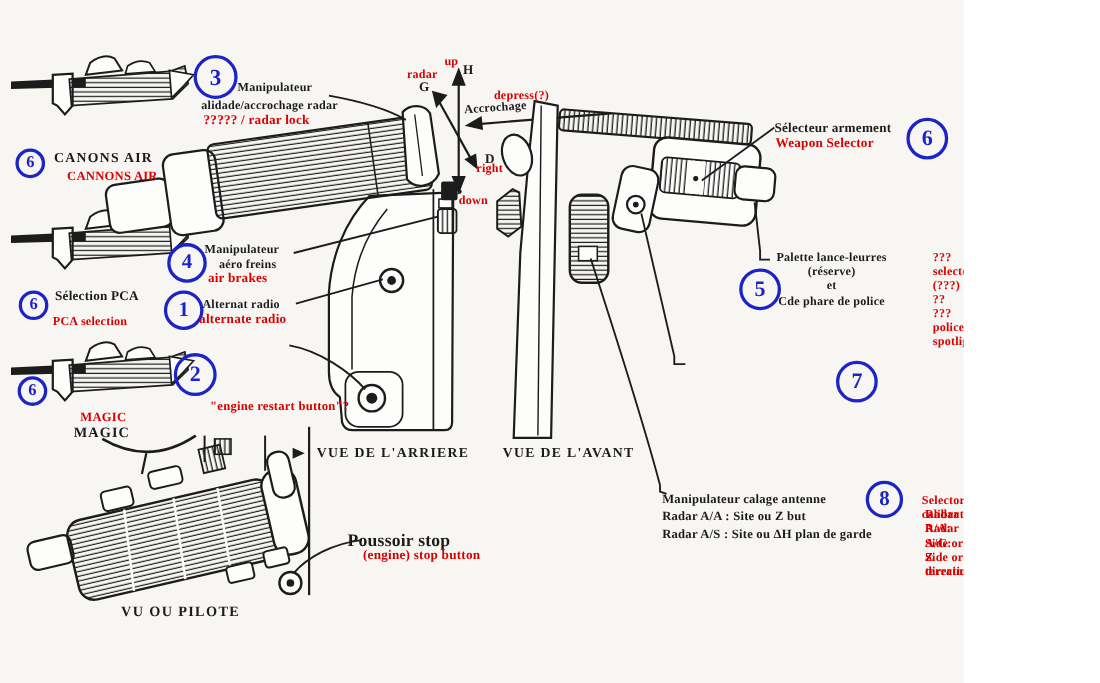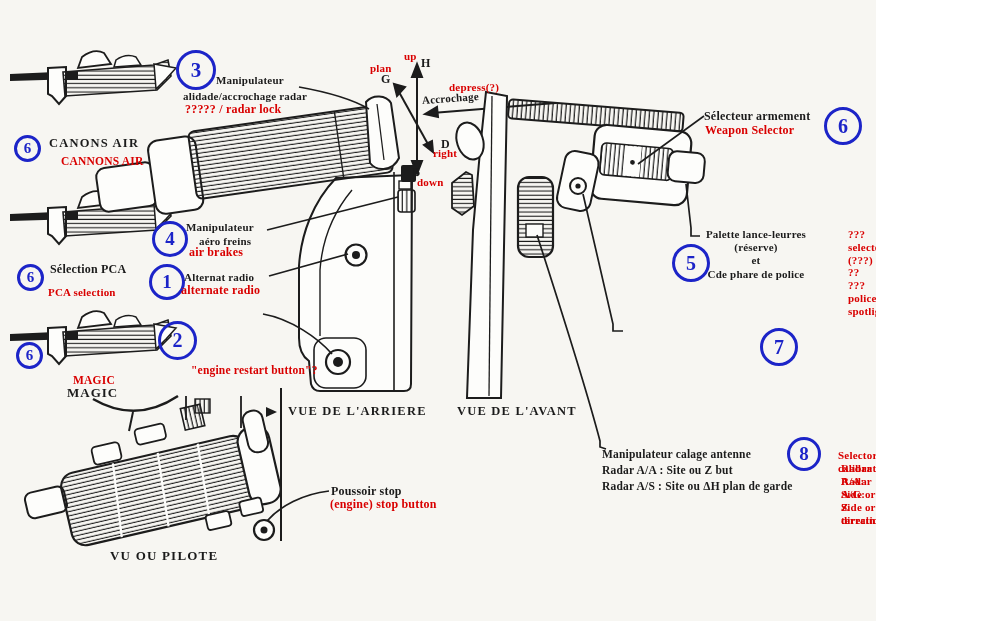--- a/index.html
+++ b/index.html
@@ -142,21 +142,21 @@
       <path d="M704,116 L638,164"></path>
       <path d="M686,184 L691,228 L691,236 L700,236"></path>
       <path d="M583,194 L613,324 L613,331 L623,331"></path>
       <path d="M537,235 C558,300 584,380 600,441 L600,447 L606,449"></path>
       <path d="M329,491 C303,494 280,506 267,521"></path>
     </g>
   </svg>
 
   <div class="lbl red" style="left:404px;top:50px">up</div>
   <div class="lbl" style="left:421px;top:57px;font-size:12px">H</div>
-  <div class="lbl red" style="left:370px;top:62px">plan</div>
+  <div class="lbl red" style="left:370px;top:62px">radar</div>
   <div class="lbl" style="left:381px;top:73px;font-size:12px">G</div>
   <div class="lbl red" style="left:449px;top:81px">depress(?)</div>
   <div class="lbl" style="left:422px;top:92px;transform:rotate(-4deg)">Accrochage</div>
   <div class="lbl" style="left:441px;top:138px;font-size:12px">D</div>
   <div class="lbl red" style="left:433px;top:147px">right</div>
   <div class="lbl" style="left:412px;top:166px;font-size:12px">B</div>
   <div class="lbl red" style="left:417px;top:176px">down</div>
 
   <div class="badge" style="left:176px;top:50px;width:40px;height:40px;font-size:21px">
       <span>3</span>
@@ -227,20 +227,20 @@
       <span>8</span>
     </div>
   <div class="lbl" style="left:602px;top:446px;font-size:11.5px;line-height:16px">Manipulateur calage antenne
 Radar A/A : Site ou Z but
 Radar A/S : Site ou ΔH plan de garde</div>
   <div class="lbl red" style="left:838px;top:449px">Selector calibration</div>
   <div class="lbl red" style="left:841px;top:462px">Radar A/A: Side or Z direction</div>
   <div class="lbl red" style="left:841px;top:475px">Radar A/G: Side or terrain</div>
   <div class="lbl red" style="left:934px;top:488px">elevation</div>
 
-  <div class="lbl" style="left:331px;top:485px;font-size:12px">Poussoir stop</div>
+  <div class="lbl" style="left:316px;top:485px;font-size:16px">Poussoir stop</div>
   <div class="lbl red" style="left:330px;top:498px;font-size:12px">(engine) stop button</div>
 
   <div class="lbl cap" style="left:288px;top:405px">VUE DE L'ARRIERE</div>
   <div class="lbl cap" style="left:457px;top:405px">VUE DE L'AVANT</div>
   <div class="lbl cap" style="left:110px;top:549px;font-size:13px">VU OU PILOTE</div>
 
 </div>
 
 </body></html>

